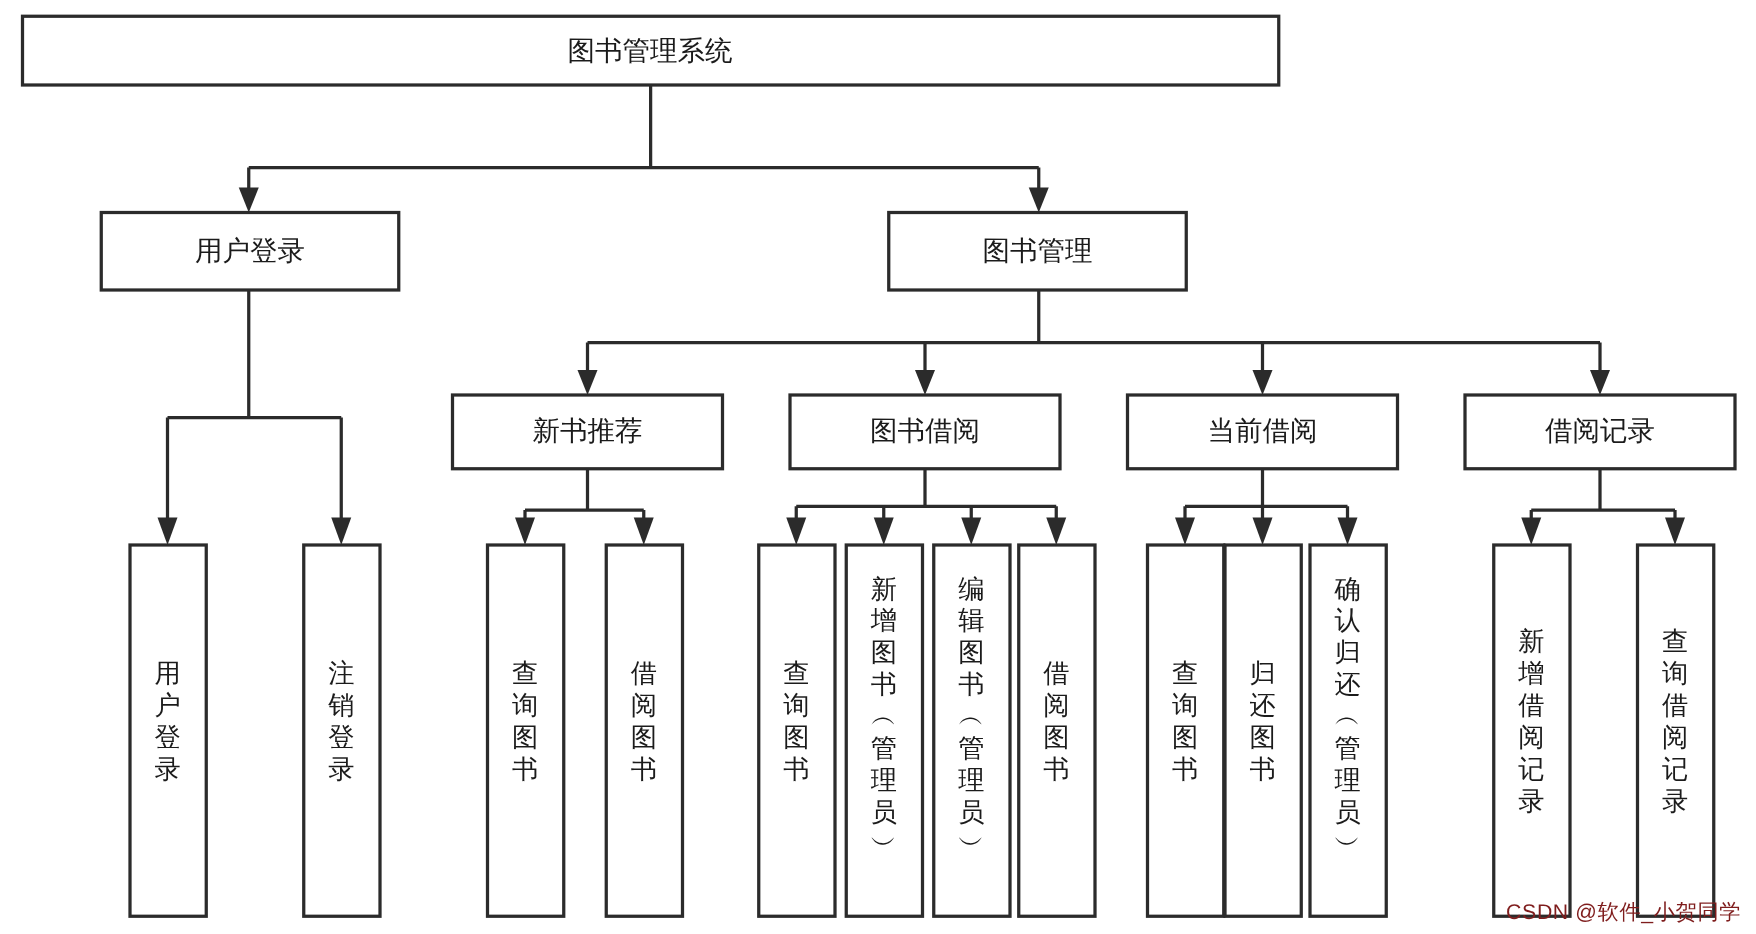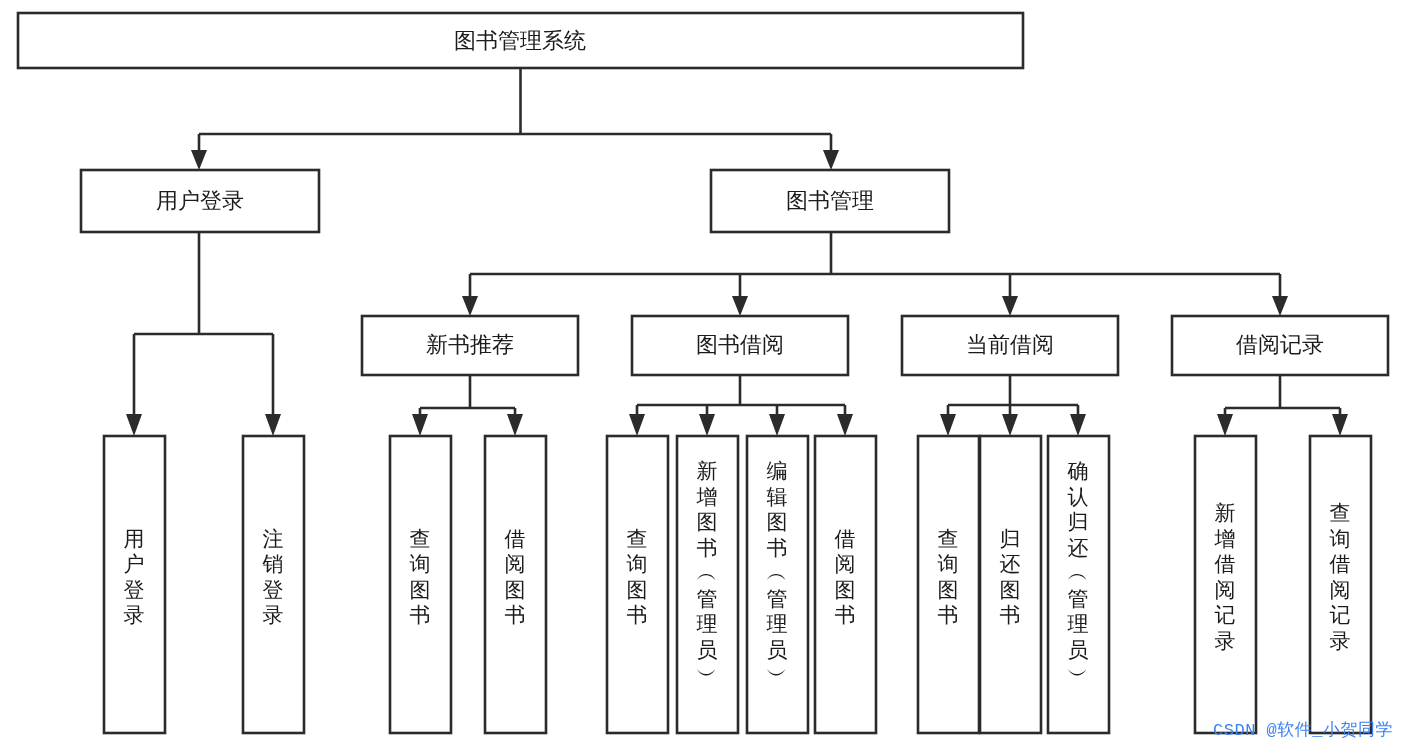--- a/index.html
+++ b/index.html
@@ -49,23 +49,23 @@
   .node-label-v {
     font-family: "DejaVu Sans", "Liberation Sans", sans-serif;
     font-size: 21px;
     fill: #1b1b1b;
     text-anchor: middle;
   }
   .watermark {
     position: absolute;
     right: 12px;
     bottom: 6px;
-    font-family: Liberation Mono, monospace;
+    font-family: Liberation Sans, sans-serif;
     font-size: 17px;
-    color: #3b82f6;
+    color: #7f1d1d;
     letter-spacing: 0.5px;
     white-space: nowrap;
     pointer-events: none;
   }
 </style>
 </head>
 <body>
 
 <div id="canvas">
 

